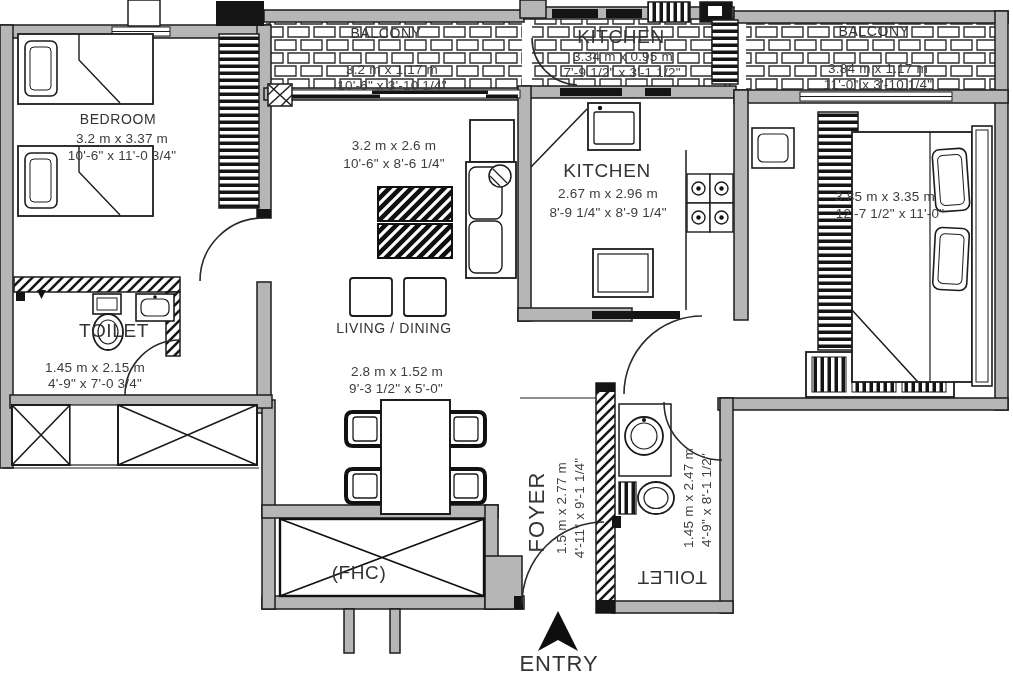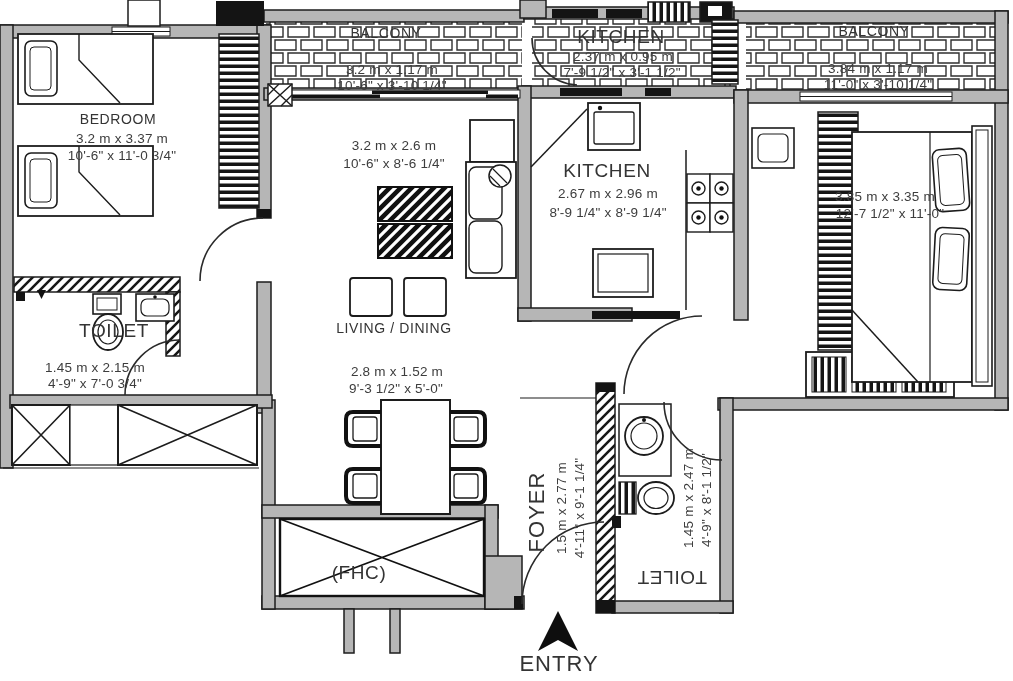--- a/index.html
+++ b/index.html
@@ -260,21 +260,21 @@
 
 <div class="lbl room" style="left:118px;top:119px">BEDROOM</div>
 <div class="lbl dim" style="left:122px;top:139px">3.2 m x 3.37 m</div>
 <div class="lbl dim" style="left:122px;top:156px">10'-6" x 11'-0 3/4"</div>
 
 <div class="lbl room" style="left:386px;top:33px">BALCONY</div>
 <div class="lbl dim" style="left:392px;top:70px">3.2 m x 1.17 m</div>
 <div class="lbl dim" style="left:392px;top:86px">10'-6" x 3'-10 1/4"</div>
 
 <div class="lbl room-sm" style="left:621px;top:36px">KITCHEN</div>
-<div class="lbl dim" style="left:623px;top:57px">2.37 m x 0.95 m</div>
+<div class="lbl dim" style="left:623px;top:57px">3.34 m x 0.95 m</div>
 <div class="lbl dim" style="left:622px;top:73px">7'-9 1/2" x 3'-1 1/2"</div>
 
 <div class="lbl room" style="left:874px;top:31px">BALCONY</div>
 <div class="lbl dim" style="left:878px;top:69px">3.84 m x 1.17 m</div>
 <div class="lbl dim" style="left:878px;top:85px">11'-0" x 3'-10 1/4"</div>
 
 <div class="lbl dim" style="left:394px;top:146px">3.2 m x 2.6 m</div>
 <div class="lbl dim" style="left:394px;top:164px">10'-6" x 8'-6 1/4"</div>
 <div class="lbl room" style="left:394px;top:328px">LIVING / DINING</div>
 

